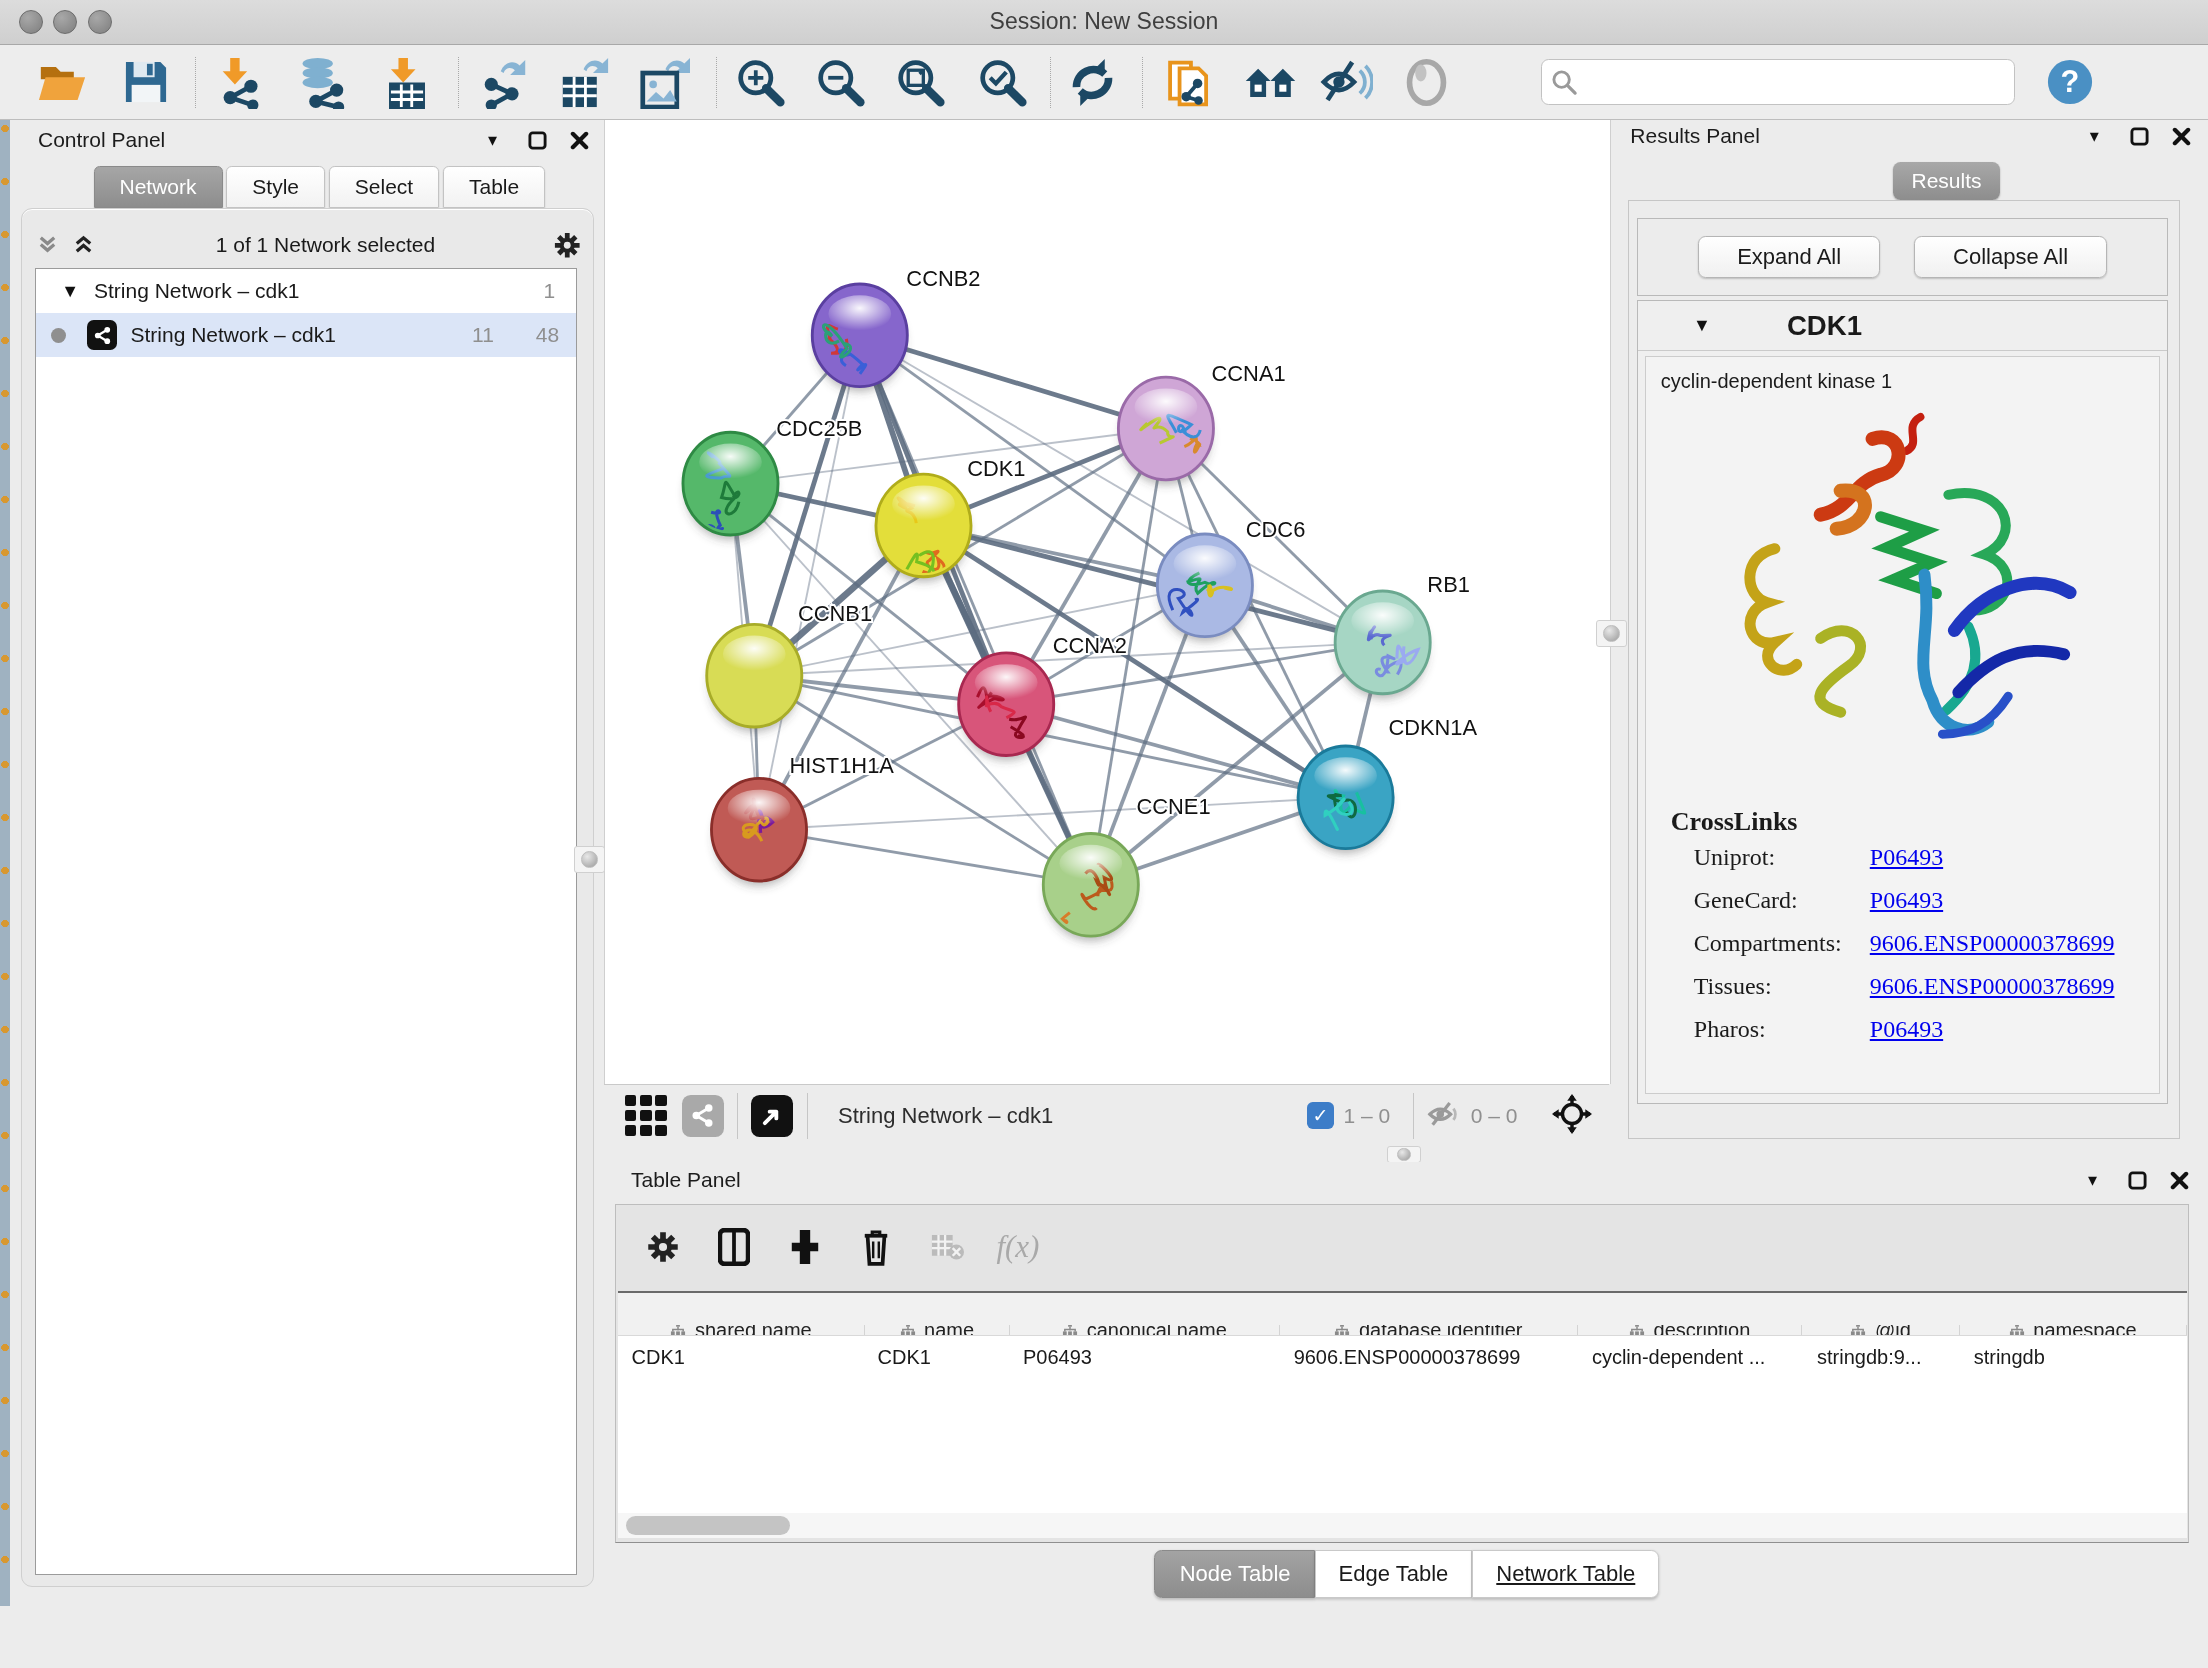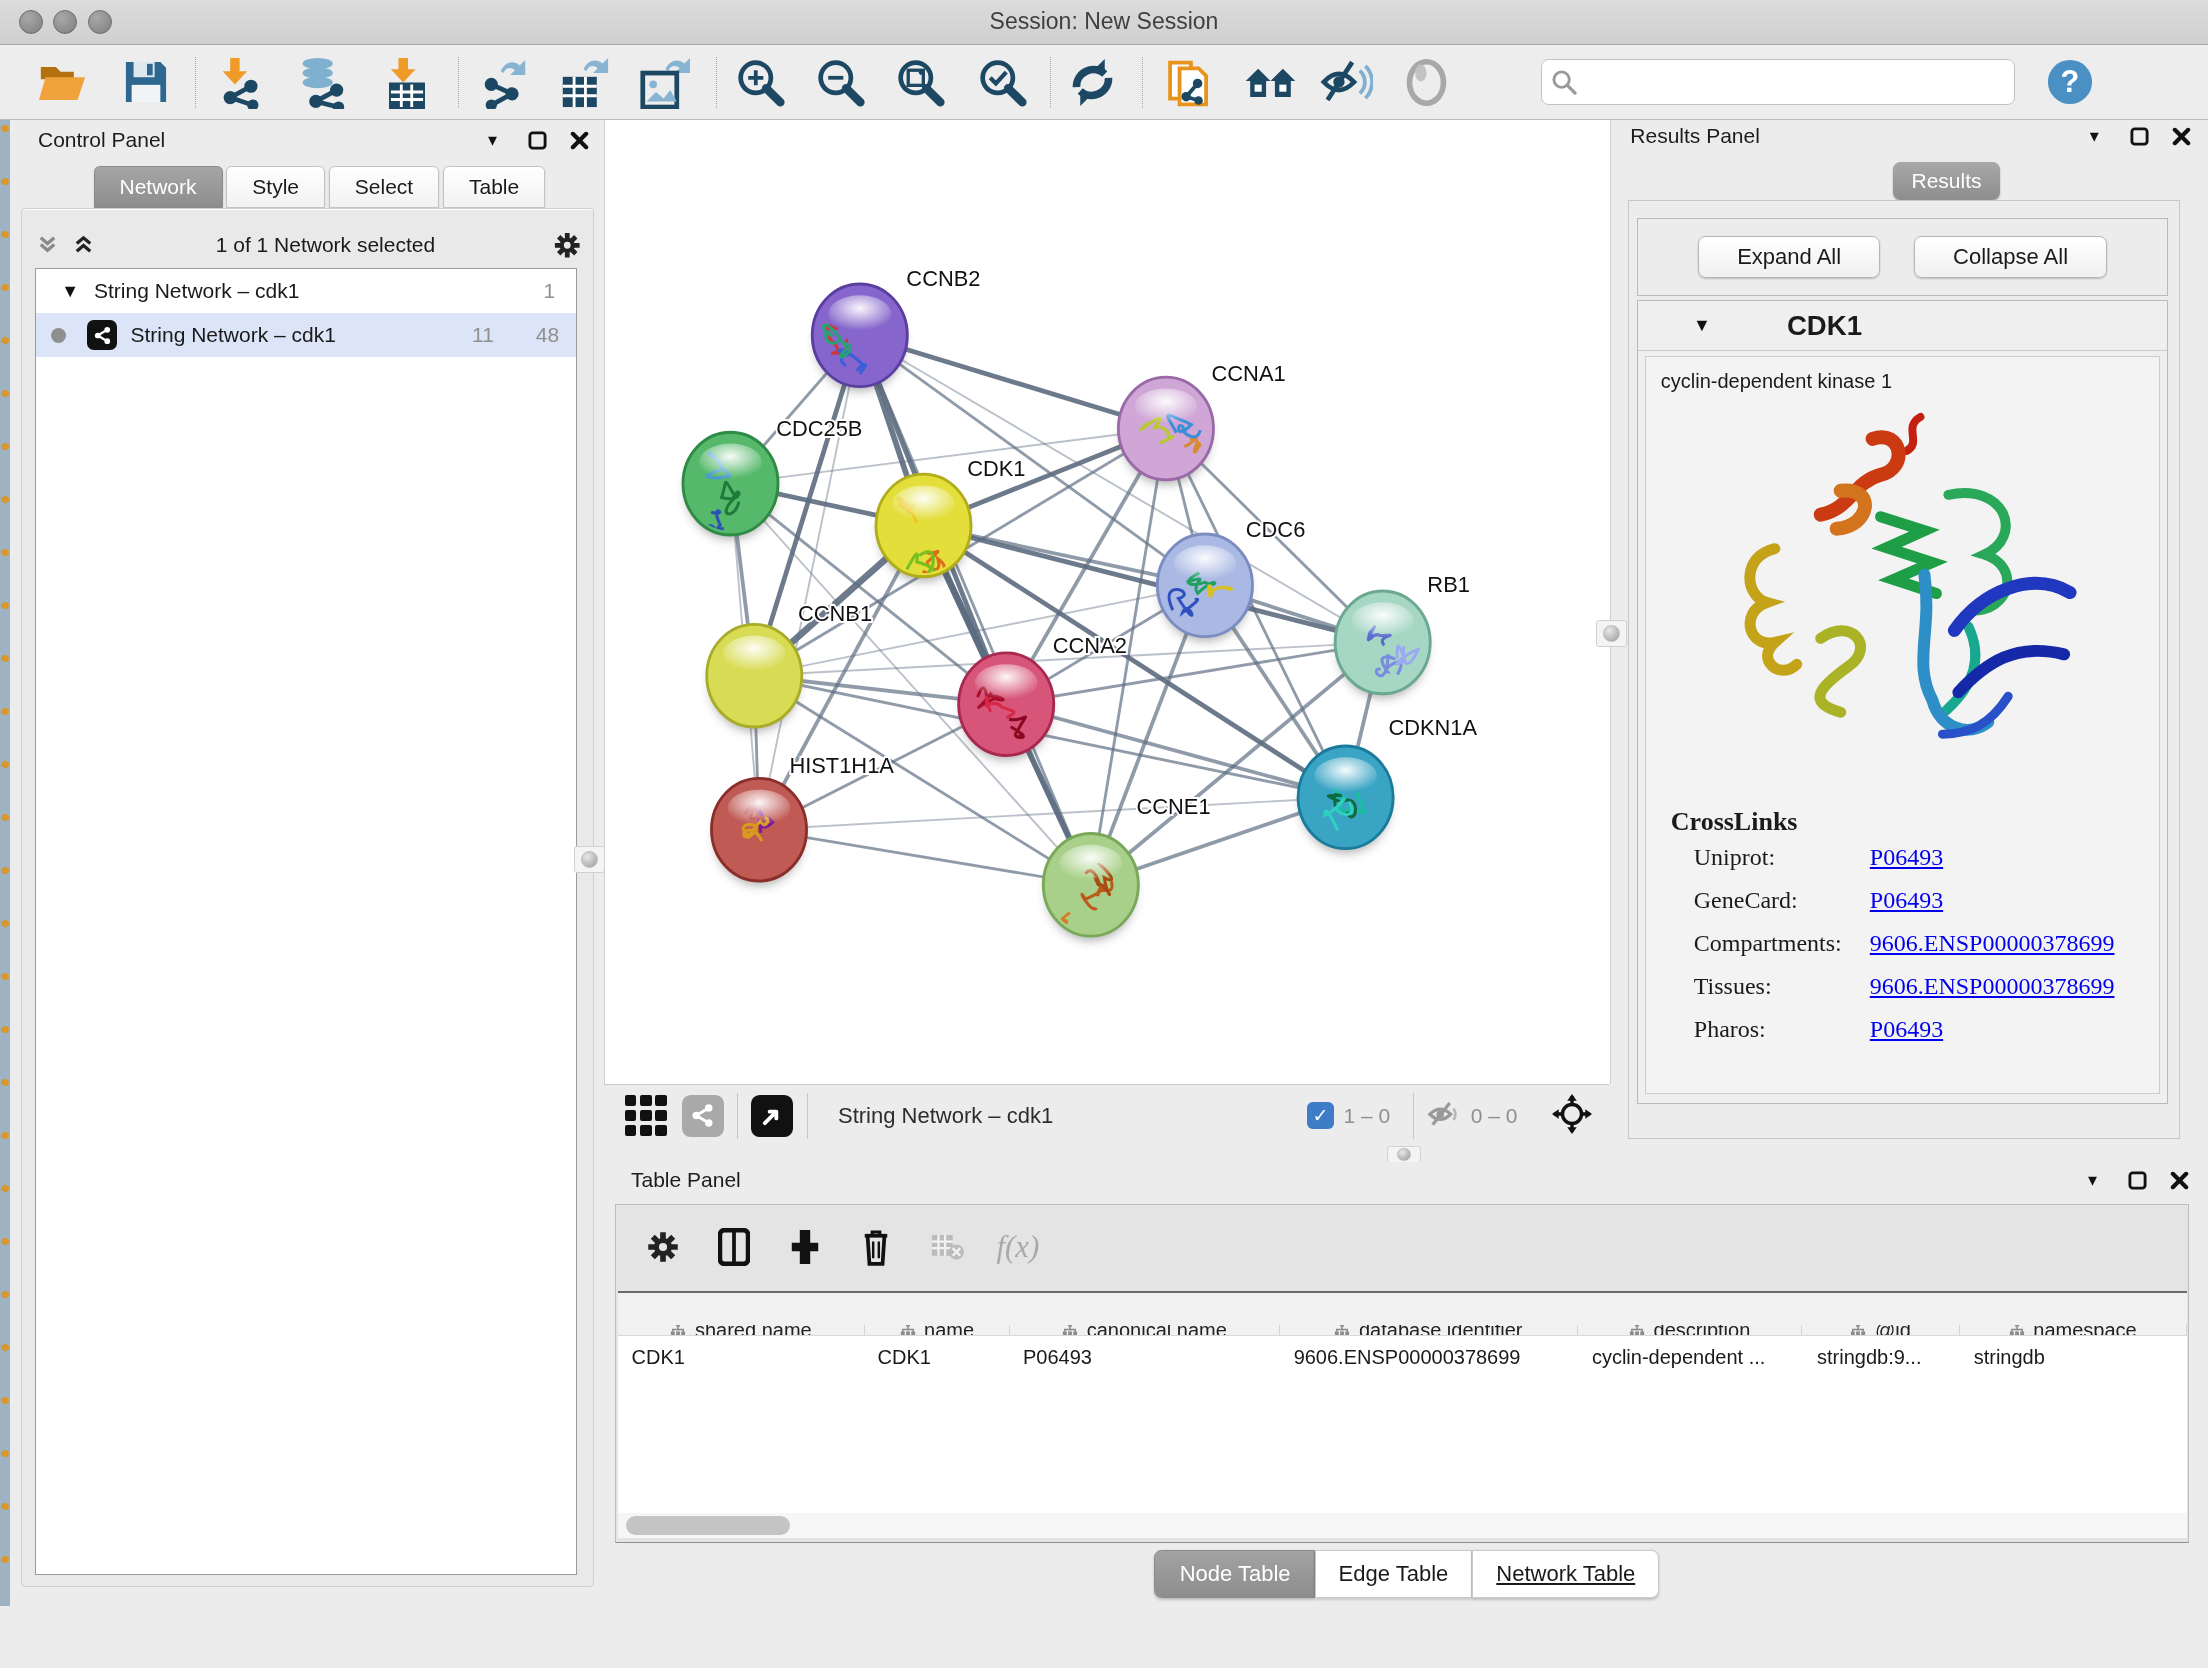--- a/index.html
+++ b/index.html
@@ -31,21 +31,21 @@
   .tri{font-size:18px;color:#111;}
   
   .control-panel{position:absolute;left:9.5px;top:120px;width:594px;height:1472px;background:#ececec;}
   .cp-head{position:absolute;left:28.5px;top:7.6px;right:9.5px;display:flex;align-items:center;}
   .cp-tabs{position:absolute;left:84px;top:46px;display:flex;}
   .cp-tab{height:40px;padding:0 25px;display:flex;align-items:center;justify-content:center;
     font-size:21px;background:linear-gradient(#ffffff,#f2f2f2);border:1px solid #c3c3c3;
     border-radius:5.7px 5.7px 0 0;margin-right:3.8px;box-shadow:0 1px 1.9px rgba(0,0,0,.15);}
   .cp-tab.active{background:linear-gradient(#a6a6a6,#8d8d8d);color:#fff;border-color:#8a8a8a;}
   .cp-body{position:absolute;left:11.4px;top:88px;width:571px;height:1377px;background:#e9e9e9;
-    border:1px solid #cfcfcf;border-radius:4px;box-shadow:inset 0 1px 0 #fff;}
+    border:1px solid #cfcfcf;border-radius:11px;box-shadow:inset 0 1px 0 #fff;}
   .cp-treehead{position:absolute;left:11.4px;top:17px;right:11.4px;height:38px;display:flex;align-items:center;}
   .cp-treebox{position:absolute;left:13.3px;top:59px;width:540px;height:1305px;background:#fff;
     border:1.9px solid #9b9b9b;}
   .tree-row{height:44px;display:flex;align-items:center;font-size:21px;}
   .tree-row.sel{background:#dbe5f7;}
   .tree-count{color:#8f8f8f;}
   .share-badge{width:30px;height:30px;border-radius:6.7px;background:#111;display:flex;
     align-items:center;justify-content:center;}
   
   .net-canvas{position:absolute;left:604px;top:120px;width:1005px;height:964px;background:#fff;

